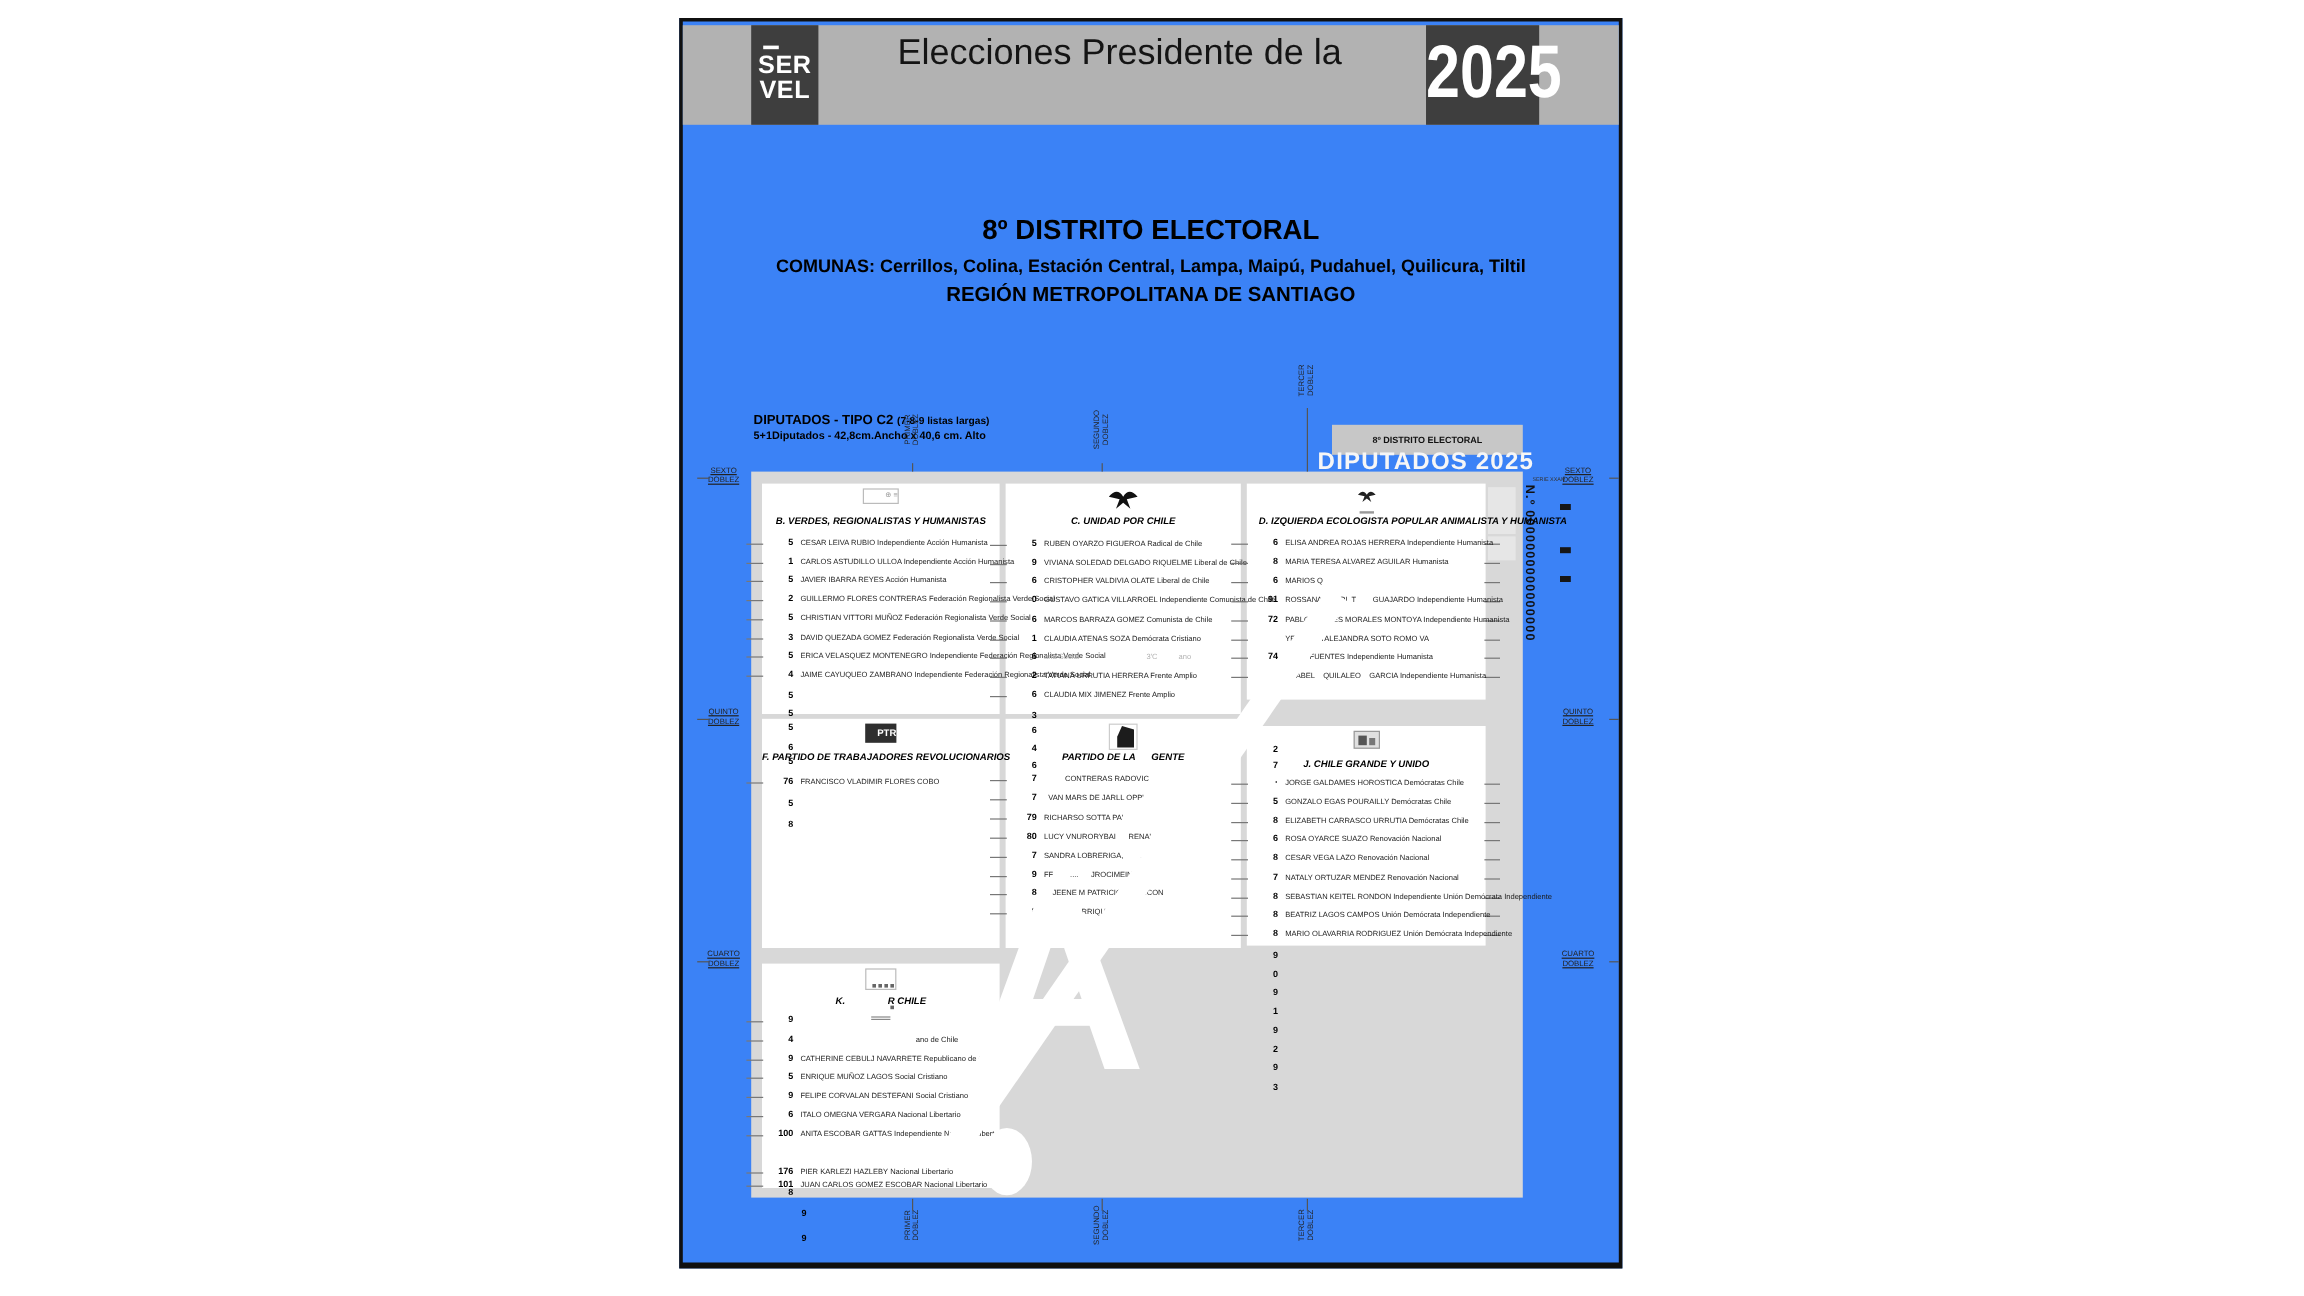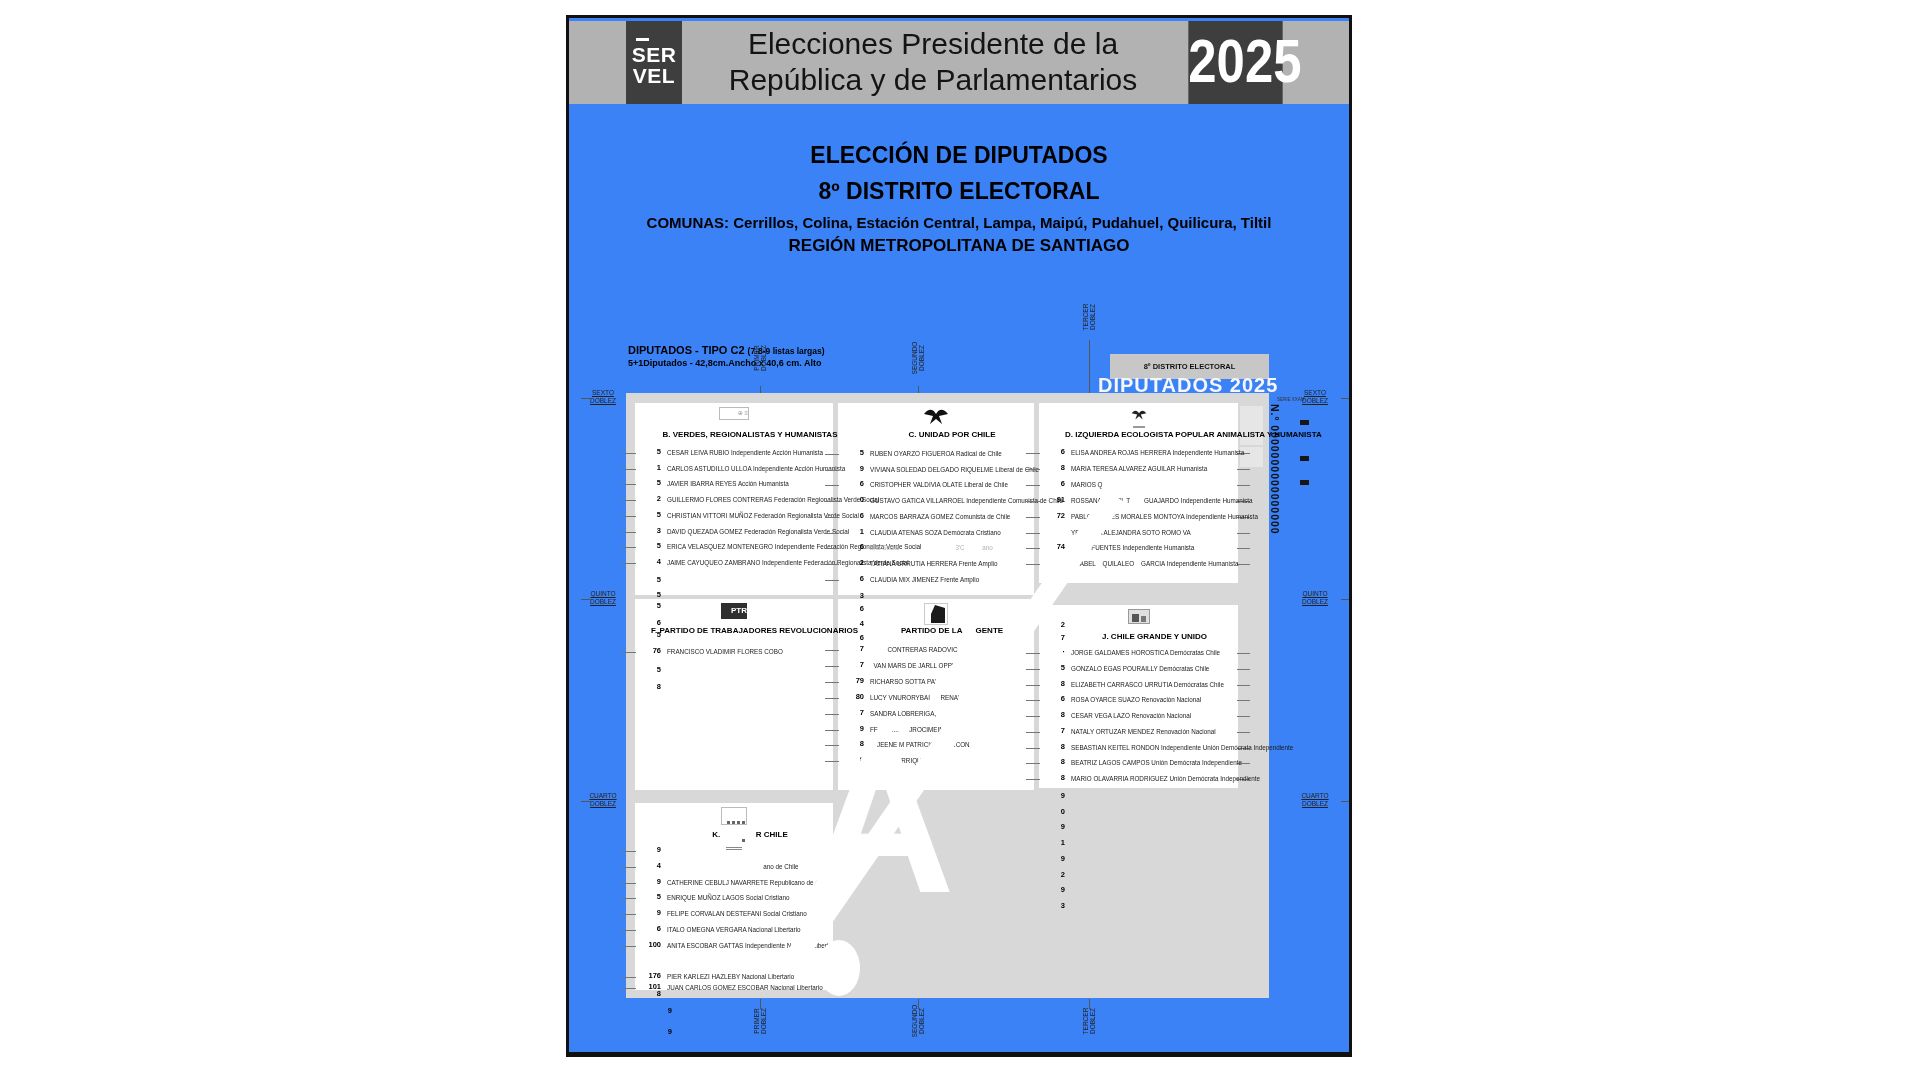--- a/index.html
+++ b/index.html
@@ -25,22 +25,22 @@
   .tipo small{font-size:8.5px;font-weight:bold;}
   .tipo2{position:absolute;left:59px;top:340px;font-weight:bold;font-size:9px;color:#000;white-space:nowrap;}
   .content{position:absolute;left:57px;top:375px;width:643px;height:605px;background:#d8d8d8;}
   .districtBox{position:absolute;left:541px;top:336px;width:159px;height:25px;background:#c7c7c7;
     font-size:7.5px;font-weight:bold;color:#111;text-align:center;line-height:26px;z-index:2;}
   .wm2025{position:absolute;left:529px;top:356px;width:175px;text-align:center;font-size:20px;
     font-weight:bold;color:#f6f6f6;letter-spacing:1px;z-index:4;white-space:nowrap;}
   
   .panel{position:absolute;background:#fff;}
   .plogo{position:absolute;top:4px;left:50%;transform:translateX(-50%);z-index:3;text-align:right;}
-  .ptitle{position:absolute;top:27px;left:16px;width:100%;text-align:center;font-size:8px;font-weight:bold;
-    color:#000;white-space:pre;z-index:3;}
+  .ptitle{position:absolute;top:27px;left:0;width:100%;text-align:center;font-size:8px;font-weight:bold;
+    color:#000;white-space:pre;z-index:3;font-style:italic;}
   .ptitle.left{text-align:left;padding-left:10px;box-sizing:border-box;}
   .prow{position:absolute;left:0;width:100%;height:10px;z-index:3;}
   .pdash{position:absolute;left:-13px;top:4px;width:14px;height:1px;background:#777;}
   .rdash{position:absolute;top:4px;width:13px;height:1px;background:#777;}
   .pnum{position:absolute;left:6px;top:-2px;width:20px;text-align:right;font-size:7.5px;font-weight:bold;color:#000;}
   .ptext{position:absolute;left:32px;top:0px;font-size:6.3px;color:#1a1a1a;white-space:pre;}
   .ghost{color:#b3b3b3;}
   .pdigit{position:absolute;left:6px;width:20px;text-align:right;font-size:7.5px;font-weight:bold;color:#000;z-index:3;}
   
   .lg-outline{width:28px;height:11px;border:1px solid #bbb;font-size:6px;color:#999;line-height:11px;background:#fff;}
@@ -76,26 +76,24 @@
 <div id="page">
 
   <div class="band">
     <div class="servel">
       <span class="macron"></span>
       <span>SER</span><br>
       <span>VEL</span>
     </div>
     <div class="htitle">
       <div>Elecciones Presidente de la</div>
-      <div>República y de Parlamentarios</div>
     </div>
     <div class="year">2025</div>
   </div>
 
-  <div class="t t1">ELECCIÓN DE DIPUTADOS</div>
   <div class="t t2">8º DISTRITO ELECTORAL</div>
   <div class="t t3">COMUNAS: Cerrillos, Colina, Estación Central, Lampa, Maipú, Pudahuel, Quilicura, Tiltil</div>
   <div class="t t4">REGIÓN METROPOLITANA DE SANTIAGO</div>
 
   <div class="tipo">
     <span>DIPUTADOS - TIPO C2</span>
     <small>(7-8-9 listas largas)</small>
   </div>
   <div class="tipo2">5+1Diputados - 42,8cm.Ancho x 40,6 cm. Alto</div>
 

